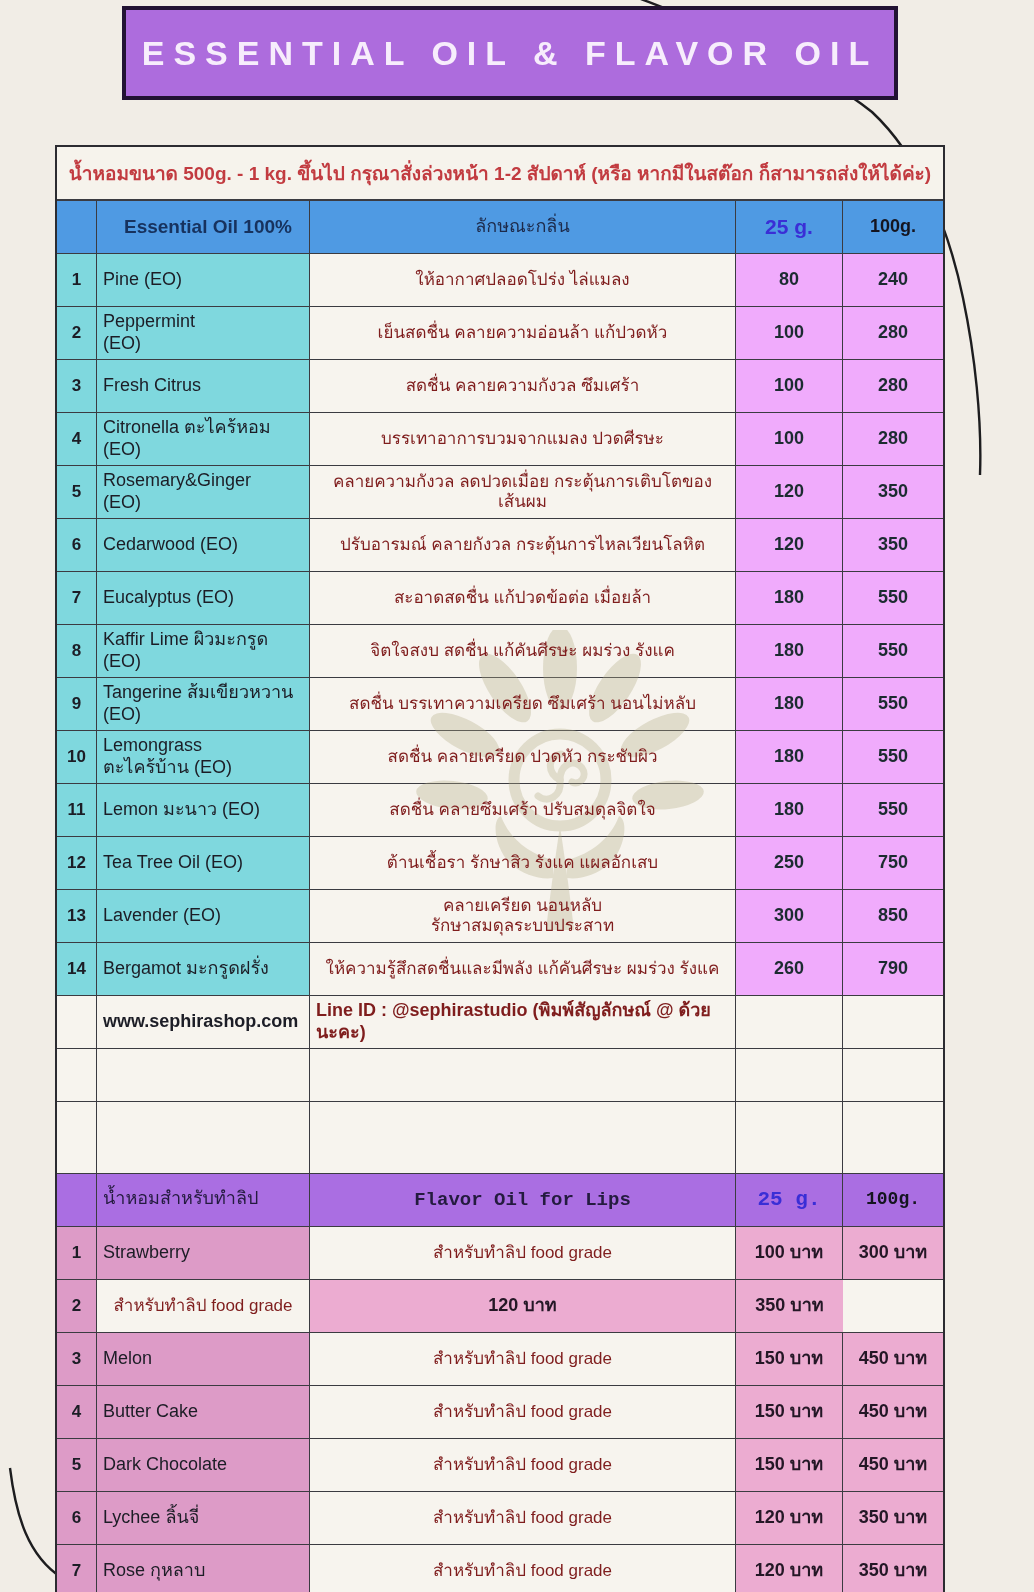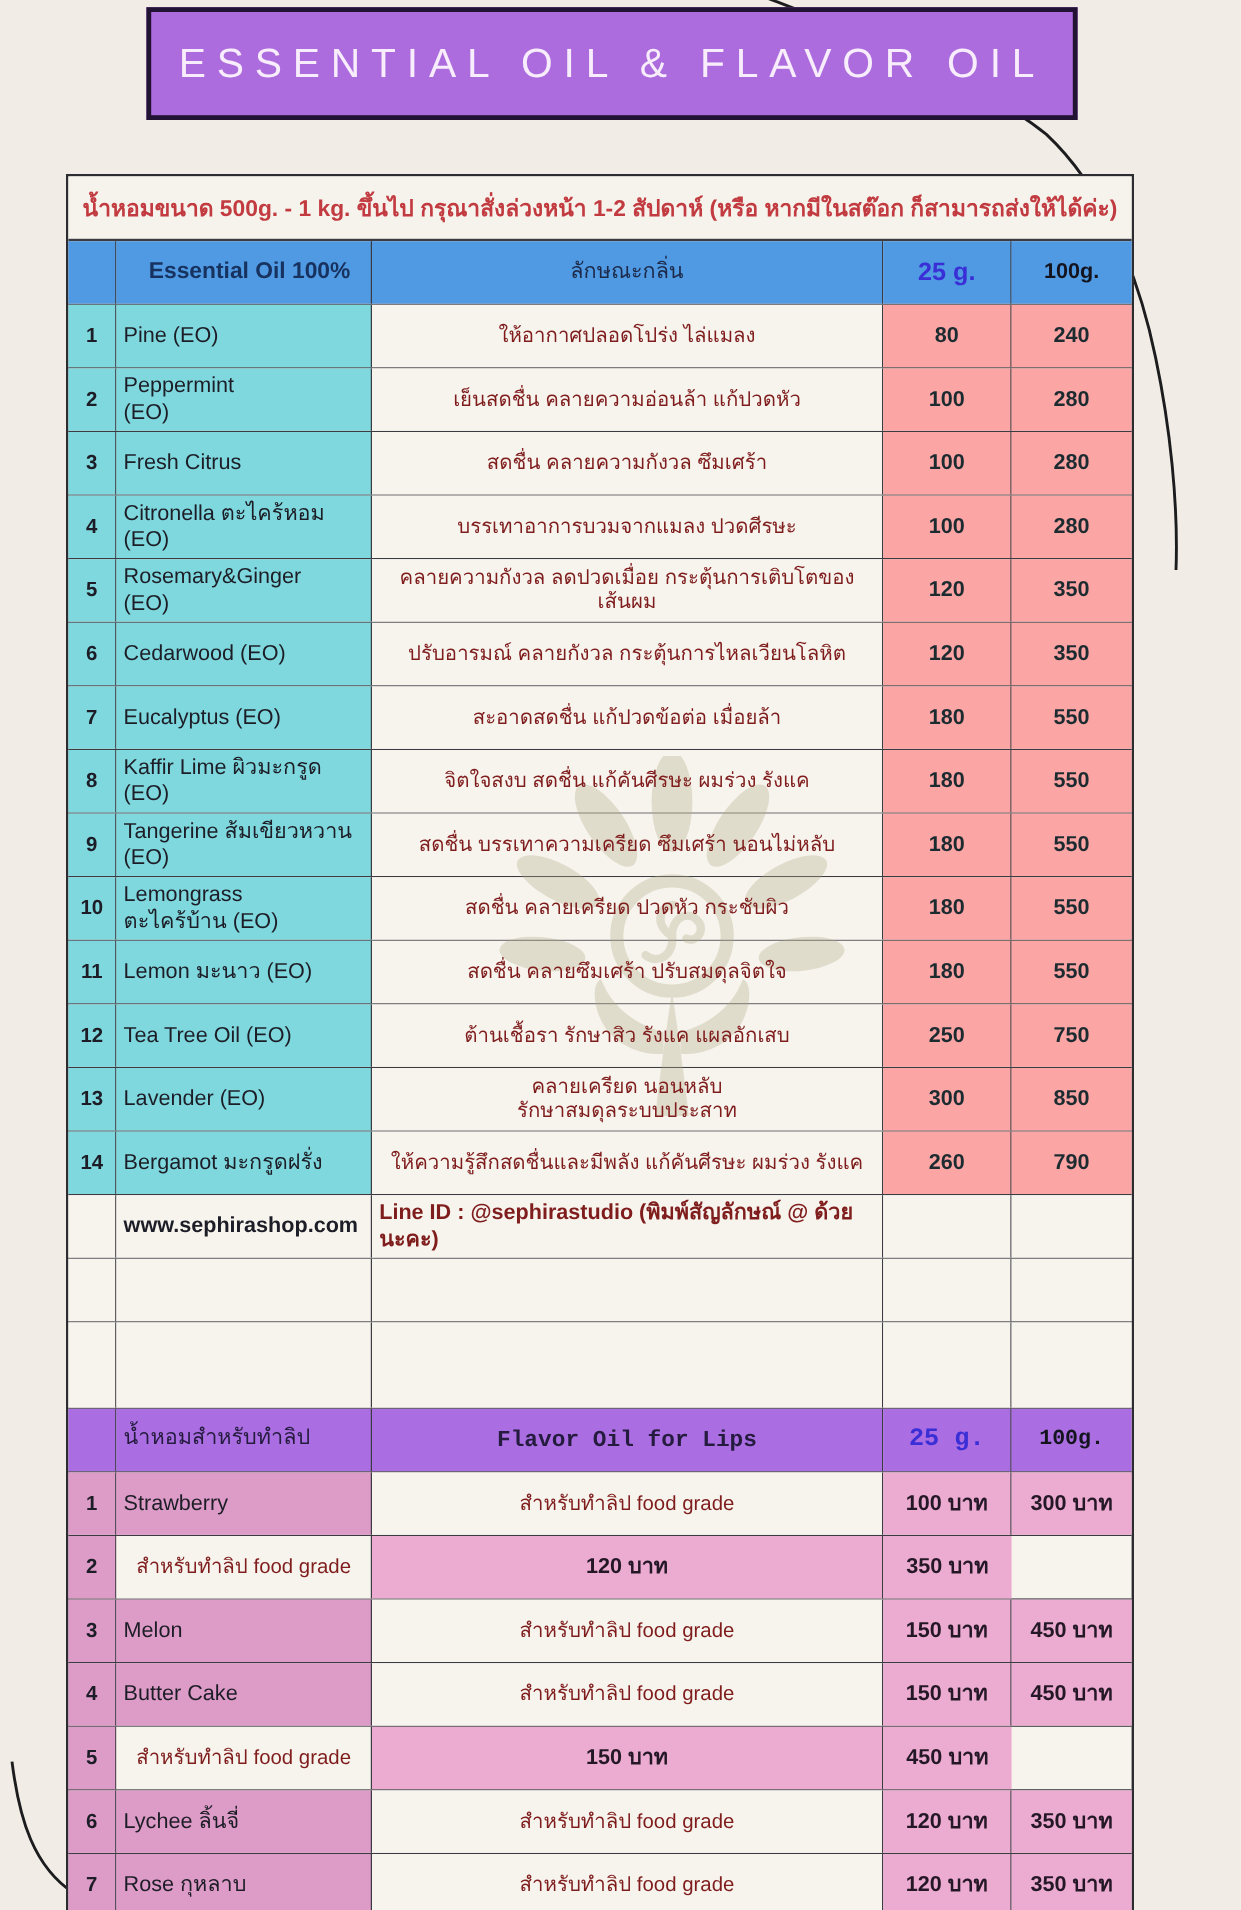--- a/index.html
+++ b/index.html
@@ -11,21 +11,21 @@
   }
   .deco{position:absolute;left:0;top:0;width:1034px;height:1592px;}
 
   
   .title-box{
     position:absolute;left:122px;top:6px;width:776px;height:94px;
     box-sizing:border-box;border:4px solid #221233;background:#ad6cdd;
     display:flex;align-items:center;justify-content:center;
   }
   .title-box span{
-    color:#f7edfc;font-size:34px;font-weight:400;letter-spacing:9px;
+    color:#f7edfc;font-size:34px;font-weight:700;letter-spacing:9px;
     white-space:nowrap;
   }
 
   
   .table-wrap{
     position:absolute;left:55px;top:145px;width:890px;
     box-sizing:border-box;border:2px solid #2c2c31;background:#f7f4ee;
   }
   .note-row{
     height:52px;display:flex;align-items:center;justify-content:center;
@@ -53,21 +53,21 @@
   .eo-head .c-name,.flavor-head .c-name{justify-content:flex-start;text-align:left;}
   .eo-head .c-name span{color:#17325e;font-weight:700;font-size:19px;margin-left:21px;}
   .flavor-head .c-name span{color:#241b3f;font-weight:400;font-size:18px;}
   .eo-head .c-desc span{color:#1d2a4a;font-size:18px;}
   .flavor-head .c-desc span{color:#241b3f;font-weight:700;font-size:19px;}
   .head-row .c-25 span{color:#3a2ed6;font-weight:700;font-size:21px;}
   .head-row .c-100 span{color:#14141f;font-weight:600;font-size:18px;}
 
   
   .eo .c-no,.eo .c-name{background:#7fd8de;}
-  .eo .c-25,.eo .c-100{background:#fca5a5;}
+  .eo .c-25,.eo .c-100{background:#f0abfc;}
   
   .fl .c-no,.fl .c-name{background:#dd9bc7;}
   .fl .c-25,.fl .c-100{background:#ecacd1;}
   .c-desc{background:#f7f4ee;}
 
   .c-name{justify-content:flex-start;text-align:left;}
   .c-name span{font-weight:400;font-size:18px;color:#1c1d26;}
   .c-no span{font-weight:600;font-size:17px;color:#1c1d26;}
   .c-desc span{font-size:17px;color:#7f1d1d;}
   .c-25 span,.c-100 span{font-weight:600;font-size:18px;color:#1b2b30;}
@@ -492,20 +492,23 @@
         <div class="cell c-25">
           <span>150 บาท</span>
         </div>
         <div class="cell c-100">
           <span>450 บาท</span>
         </div>
       </div>
       <div class="row fl">
         <div class="cell c-no">
           <span>5</span>
+        </div>
+        <div class="cell c-name">
+          <span>Dark Chocolate</span>
         </div>
         <div class="cell c-desc">
           <span>สำหรับทำลิป food grade</span>
         </div>
         <div class="cell c-25">
           <span>150 บาท</span>
         </div>
         <div class="cell c-100">
           <span>450 บาท</span>
         </div>

